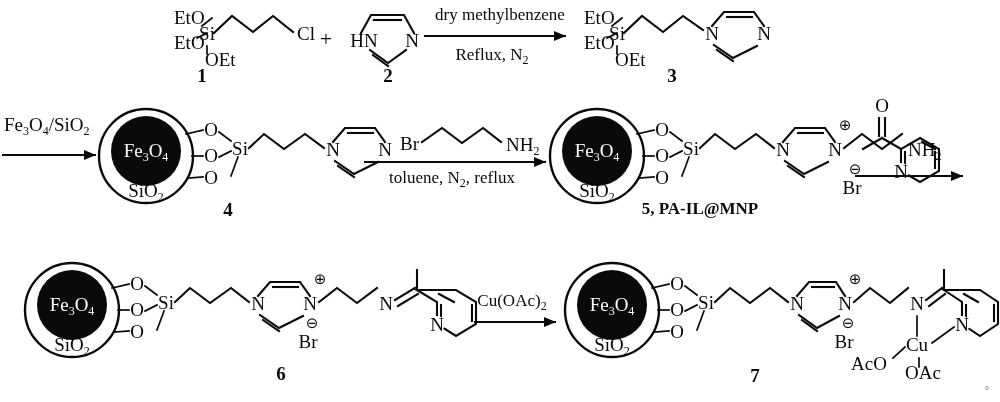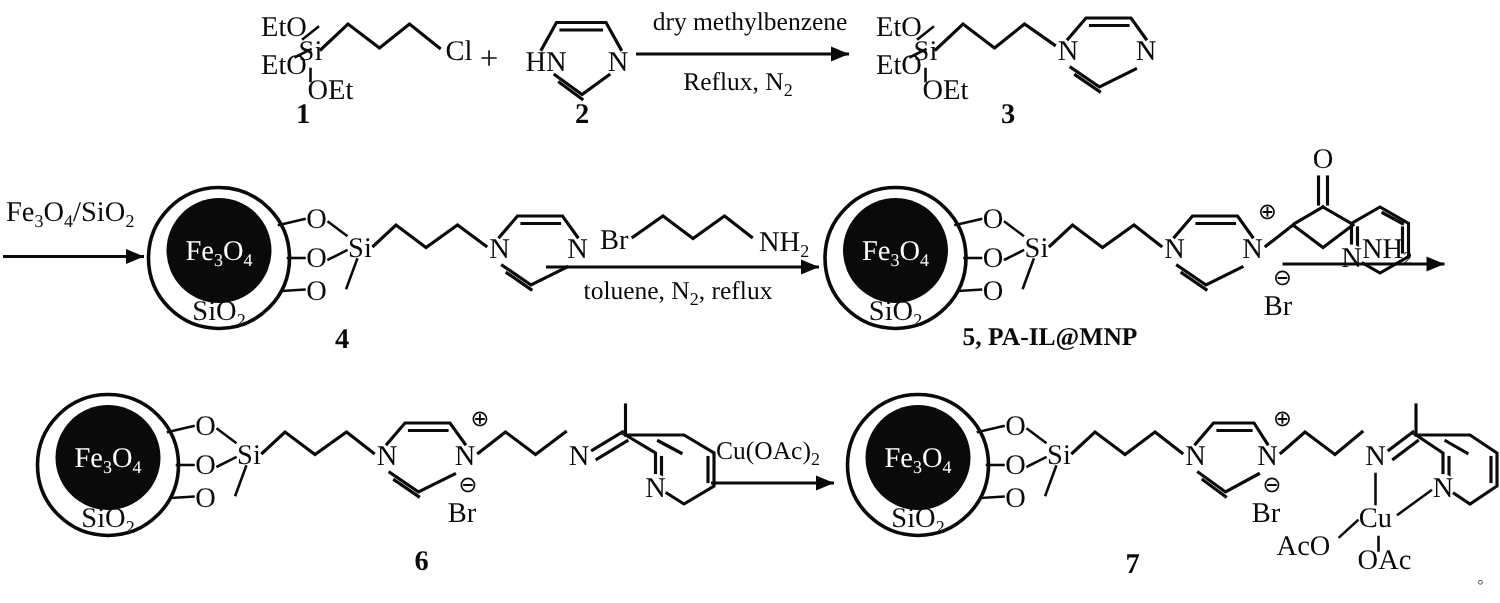--- a/index.html
+++ b/index.html
@@ -79,21 +79,21 @@
     <path class="bondline" d="M712,26 L724,12 L754,12 L764,26"></path>
     <path class="bondline" d="M727,17 L752,17"></path>
     <path class="bondline" d="M714,45 L733,58 L757,46"></path>
     <path class="bondline" d="M717,50 L733,61"></path>
     <text class="num" x="672" y="82" text-anchor="middle">3</text>
   </g>
 
 </svg>
 </div>
 
-<div class="abs" style="left:0;top:114px;">
+<div class="abs" style="left:0;top:98px;">
 <svg width="1000" height="130" viewBox="0 0 1000 130">
 
   <g>
     <text class="lbl" x="4" y="33" text-anchor="start"><tspan>Fe</tspan><tspan class="sub" dy="4">3</tspan><tspan dy="-4">O</tspan><tspan class="sub" dy="4">4</tspan><tspan dy="-4">/SiO</tspan><tspan class="sub" dy="4">2</tspan></text>
     <path class="arrowline" d="M2,57 L96,57"></path>
     <path d="M96,57 L84,52 L84,62 Z" fill="#0a0a0a"></path>
   </g>
 
   <g>
     <circle class="shell" cx="146" cy="58" r="47"></circle>

